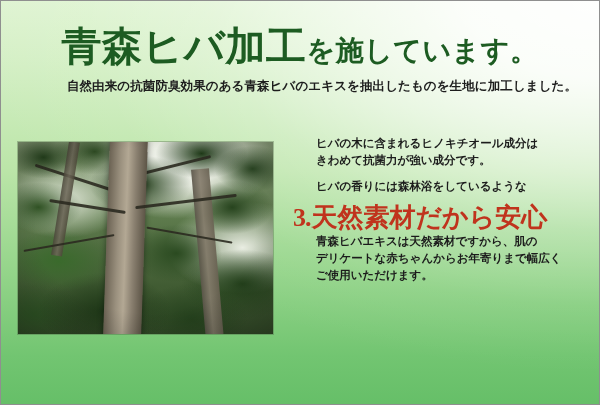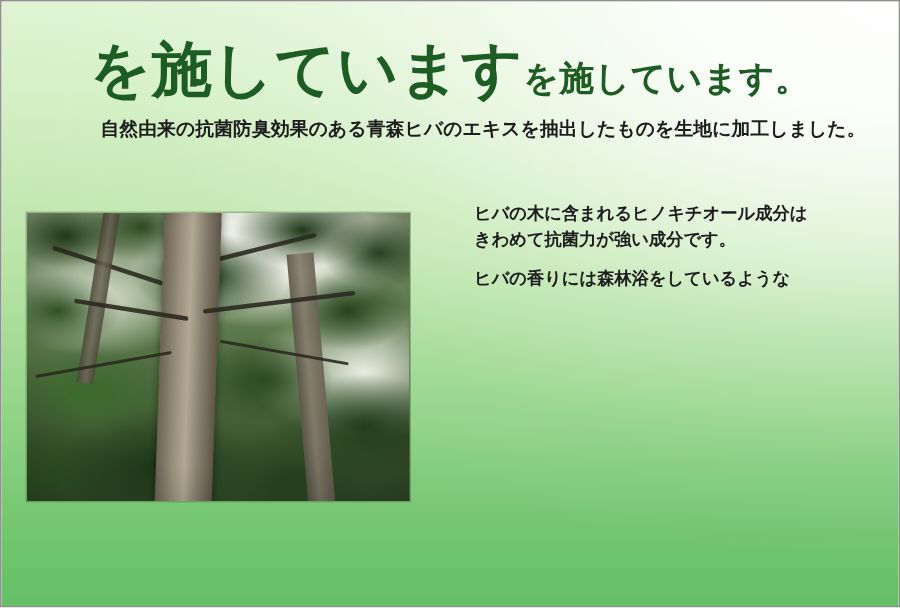--- a/index.html
+++ b/index.html
@@ -53,21 +53,21 @@
     font-family: "Liberation Serif", "DejaVu Serif", serif;
     font-weight: 700;
     letter-spacing: 0.5px;
     line-height: 1;
     white-space: nowrap;
   }
   #title .big {
     font-size: 40px;
   }
   #title .small {
-    font-size: 23px;
+    font-size: 28px;
   }
   #subtitle {
     margin-top: 11px;
     color: #1d1d1d;
     font-size: 12.5px;
     font-weight: 700;
     letter-spacing: 0.1px;
     white-space: nowrap;
     padding-left: 44px;
   }
@@ -196,21 +196,21 @@
 <body>
 
 <div id="poster">
 
   <div id="bg-base" class="layer"></div>
   <div id="bg-sheen" class="layer"></div>
   <div id="bg-white-corner" class="layer"></div>
 
   <div id="header" class="layer">
     <div id="title">
-      <span class="big">を施しています</span><span class="small">を施しています。</span>
+      <span class="big">青森ヒバ加工</span><span class="small">を施しています。</span>
     </div>
     <div id="subtitle">自然由来の抗菌防臭効果のある青森ヒバのエキスを抽出したものを生地に加工しました。</div>
   </div>
 
   <div id="photo" class="layer">
     <div class="sky"></div>
     <div class="foliage"></div>
     <div class="branch b1"></div>
     <div class="branch b3"></div>
     <div class="trunk-left"></div>
@@ -231,15 +231,25 @@
         <div>きわめて抗菌力が強い成分です。</div>
       </div>
     </div>
 
     <div class="benefit">
       <div class="b-body">
         <div>ヒバの香りには森林浴をしているような</div>
       </div>
     </div>
 
+    <div class="benefit">
+      <div class="b-head">
+        <span class="num">3.</span><span>天然素材だから安心</span>
+      </div>
+      <div class="b-body">
+        <div>青森ヒバエキスは天然素材ですから、肌の</div>
+        <div>デリケートな赤ちゃんからお年寄りまで幅広く</div>
+        <div>ご使用いただけます。</div>
+      </div>
+    </div>
 
   </div>
 </div>
 
 </body></html>

